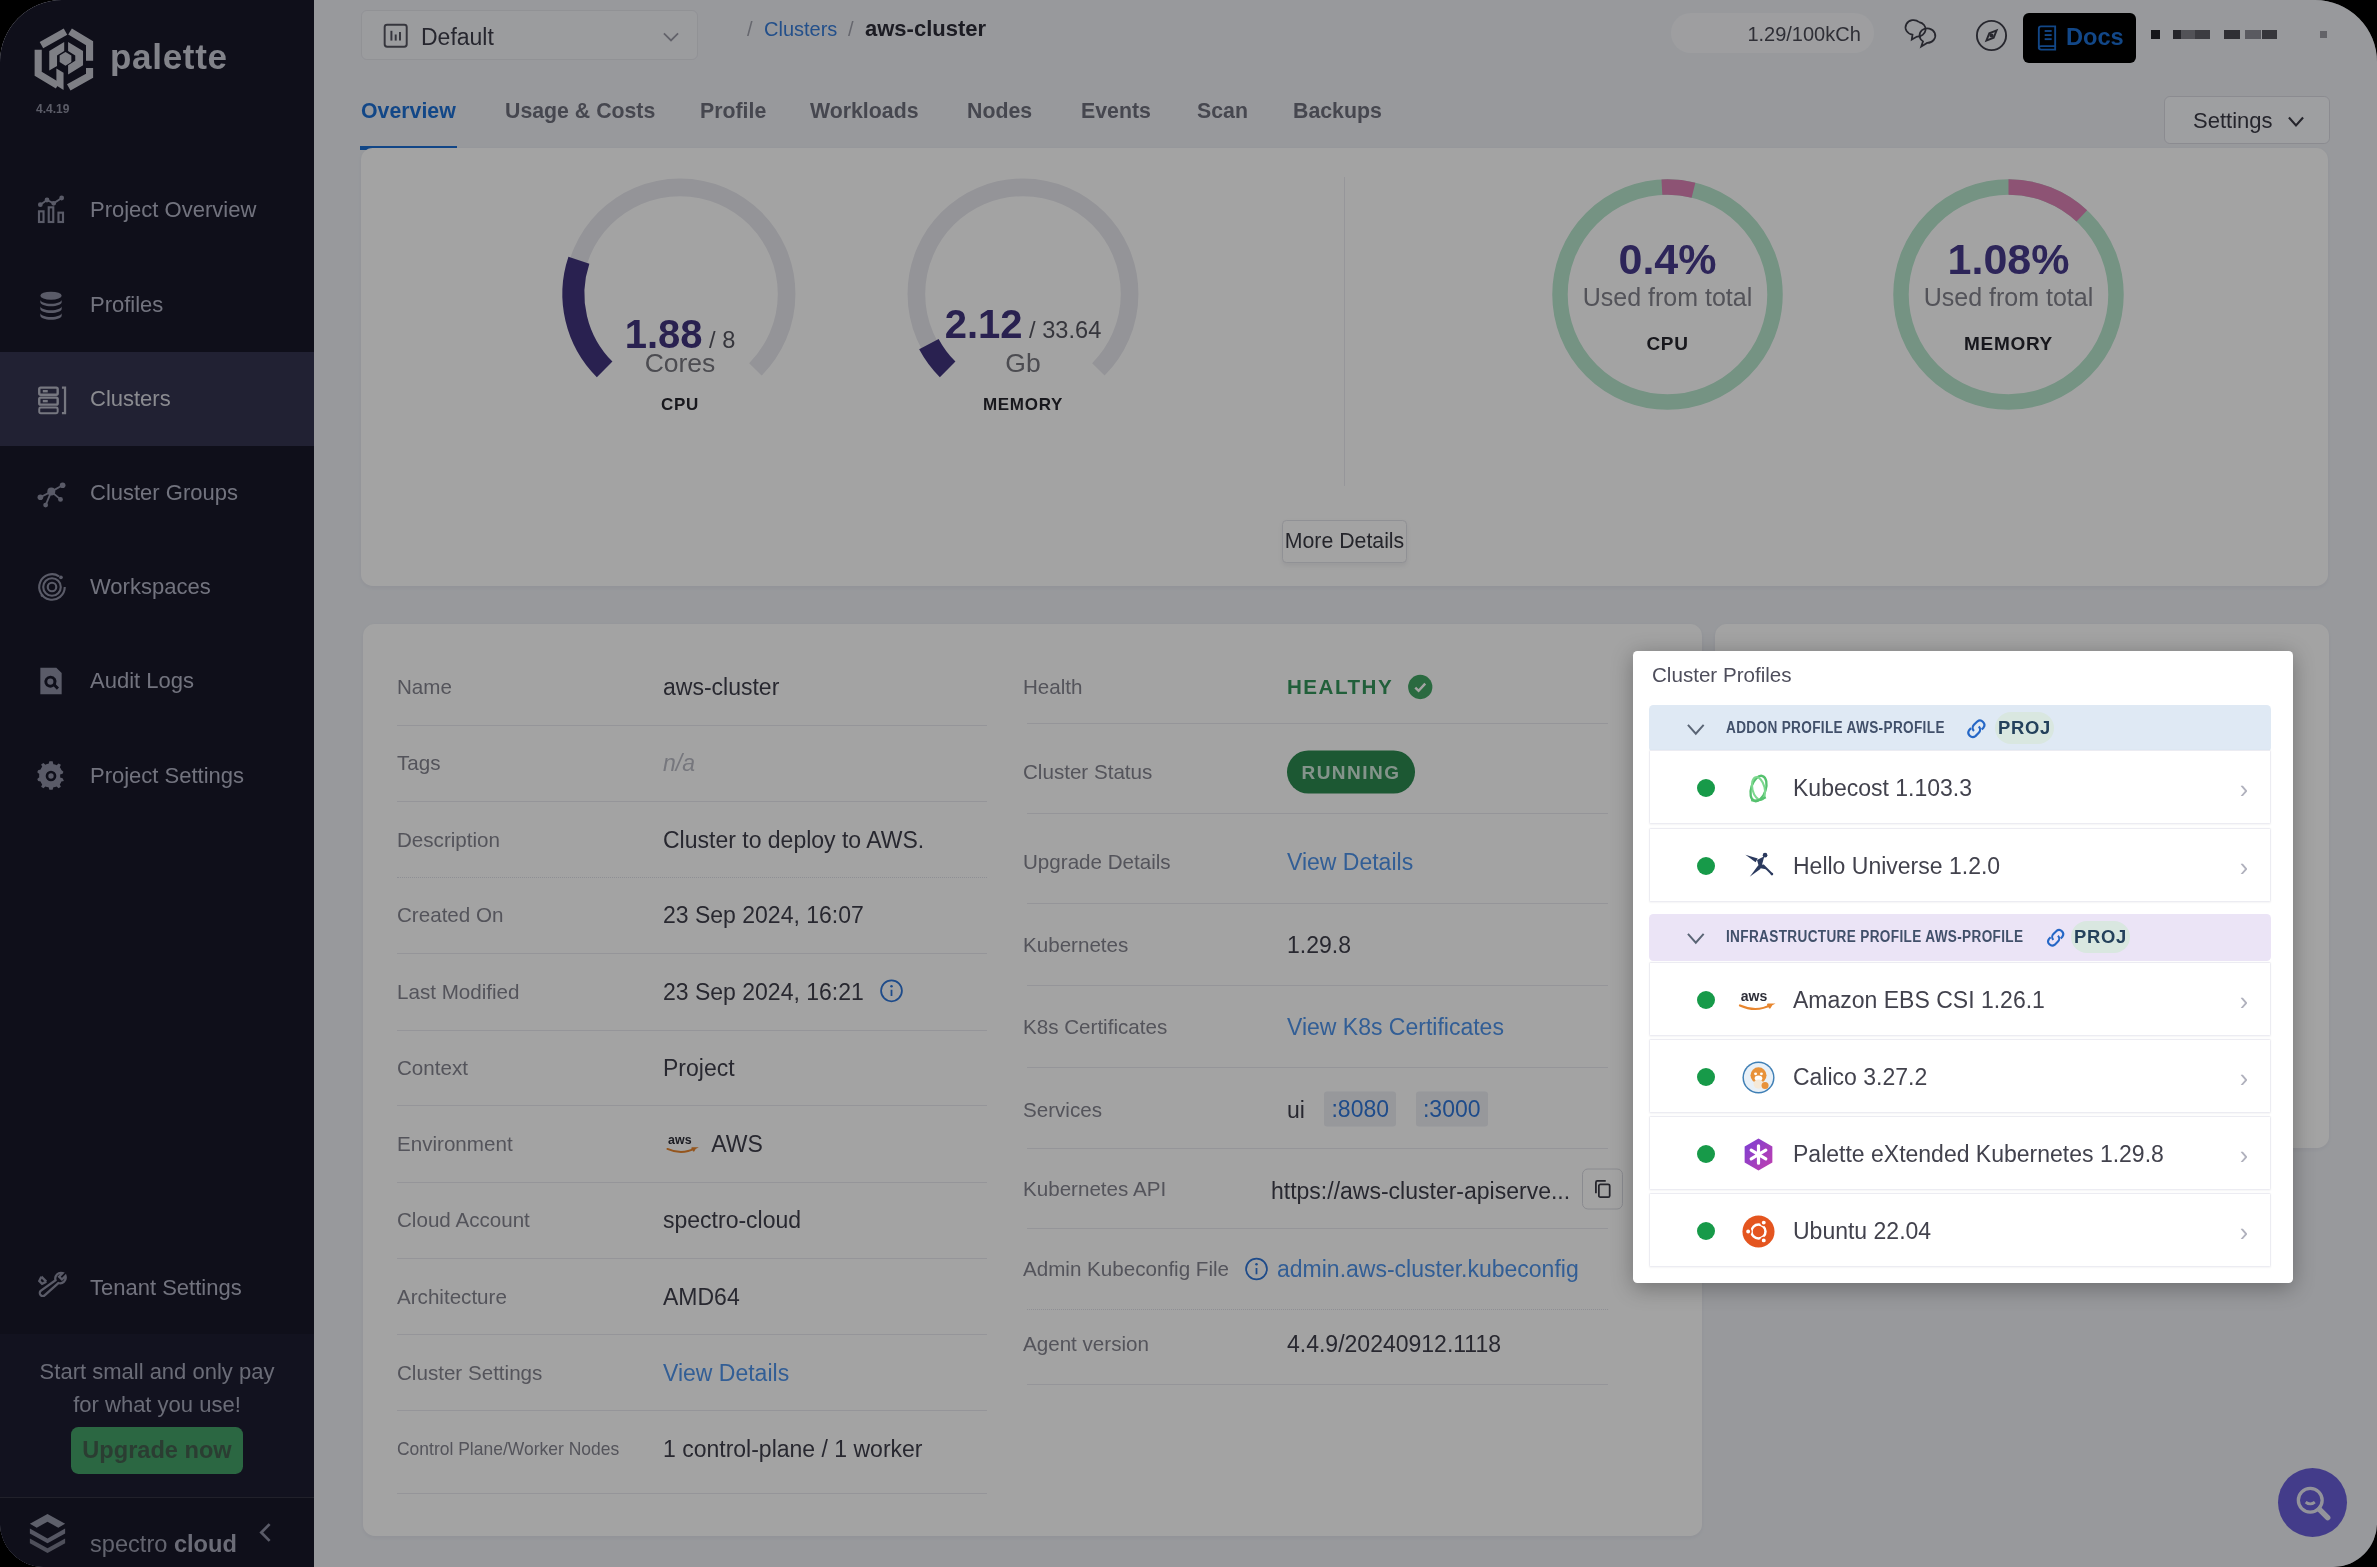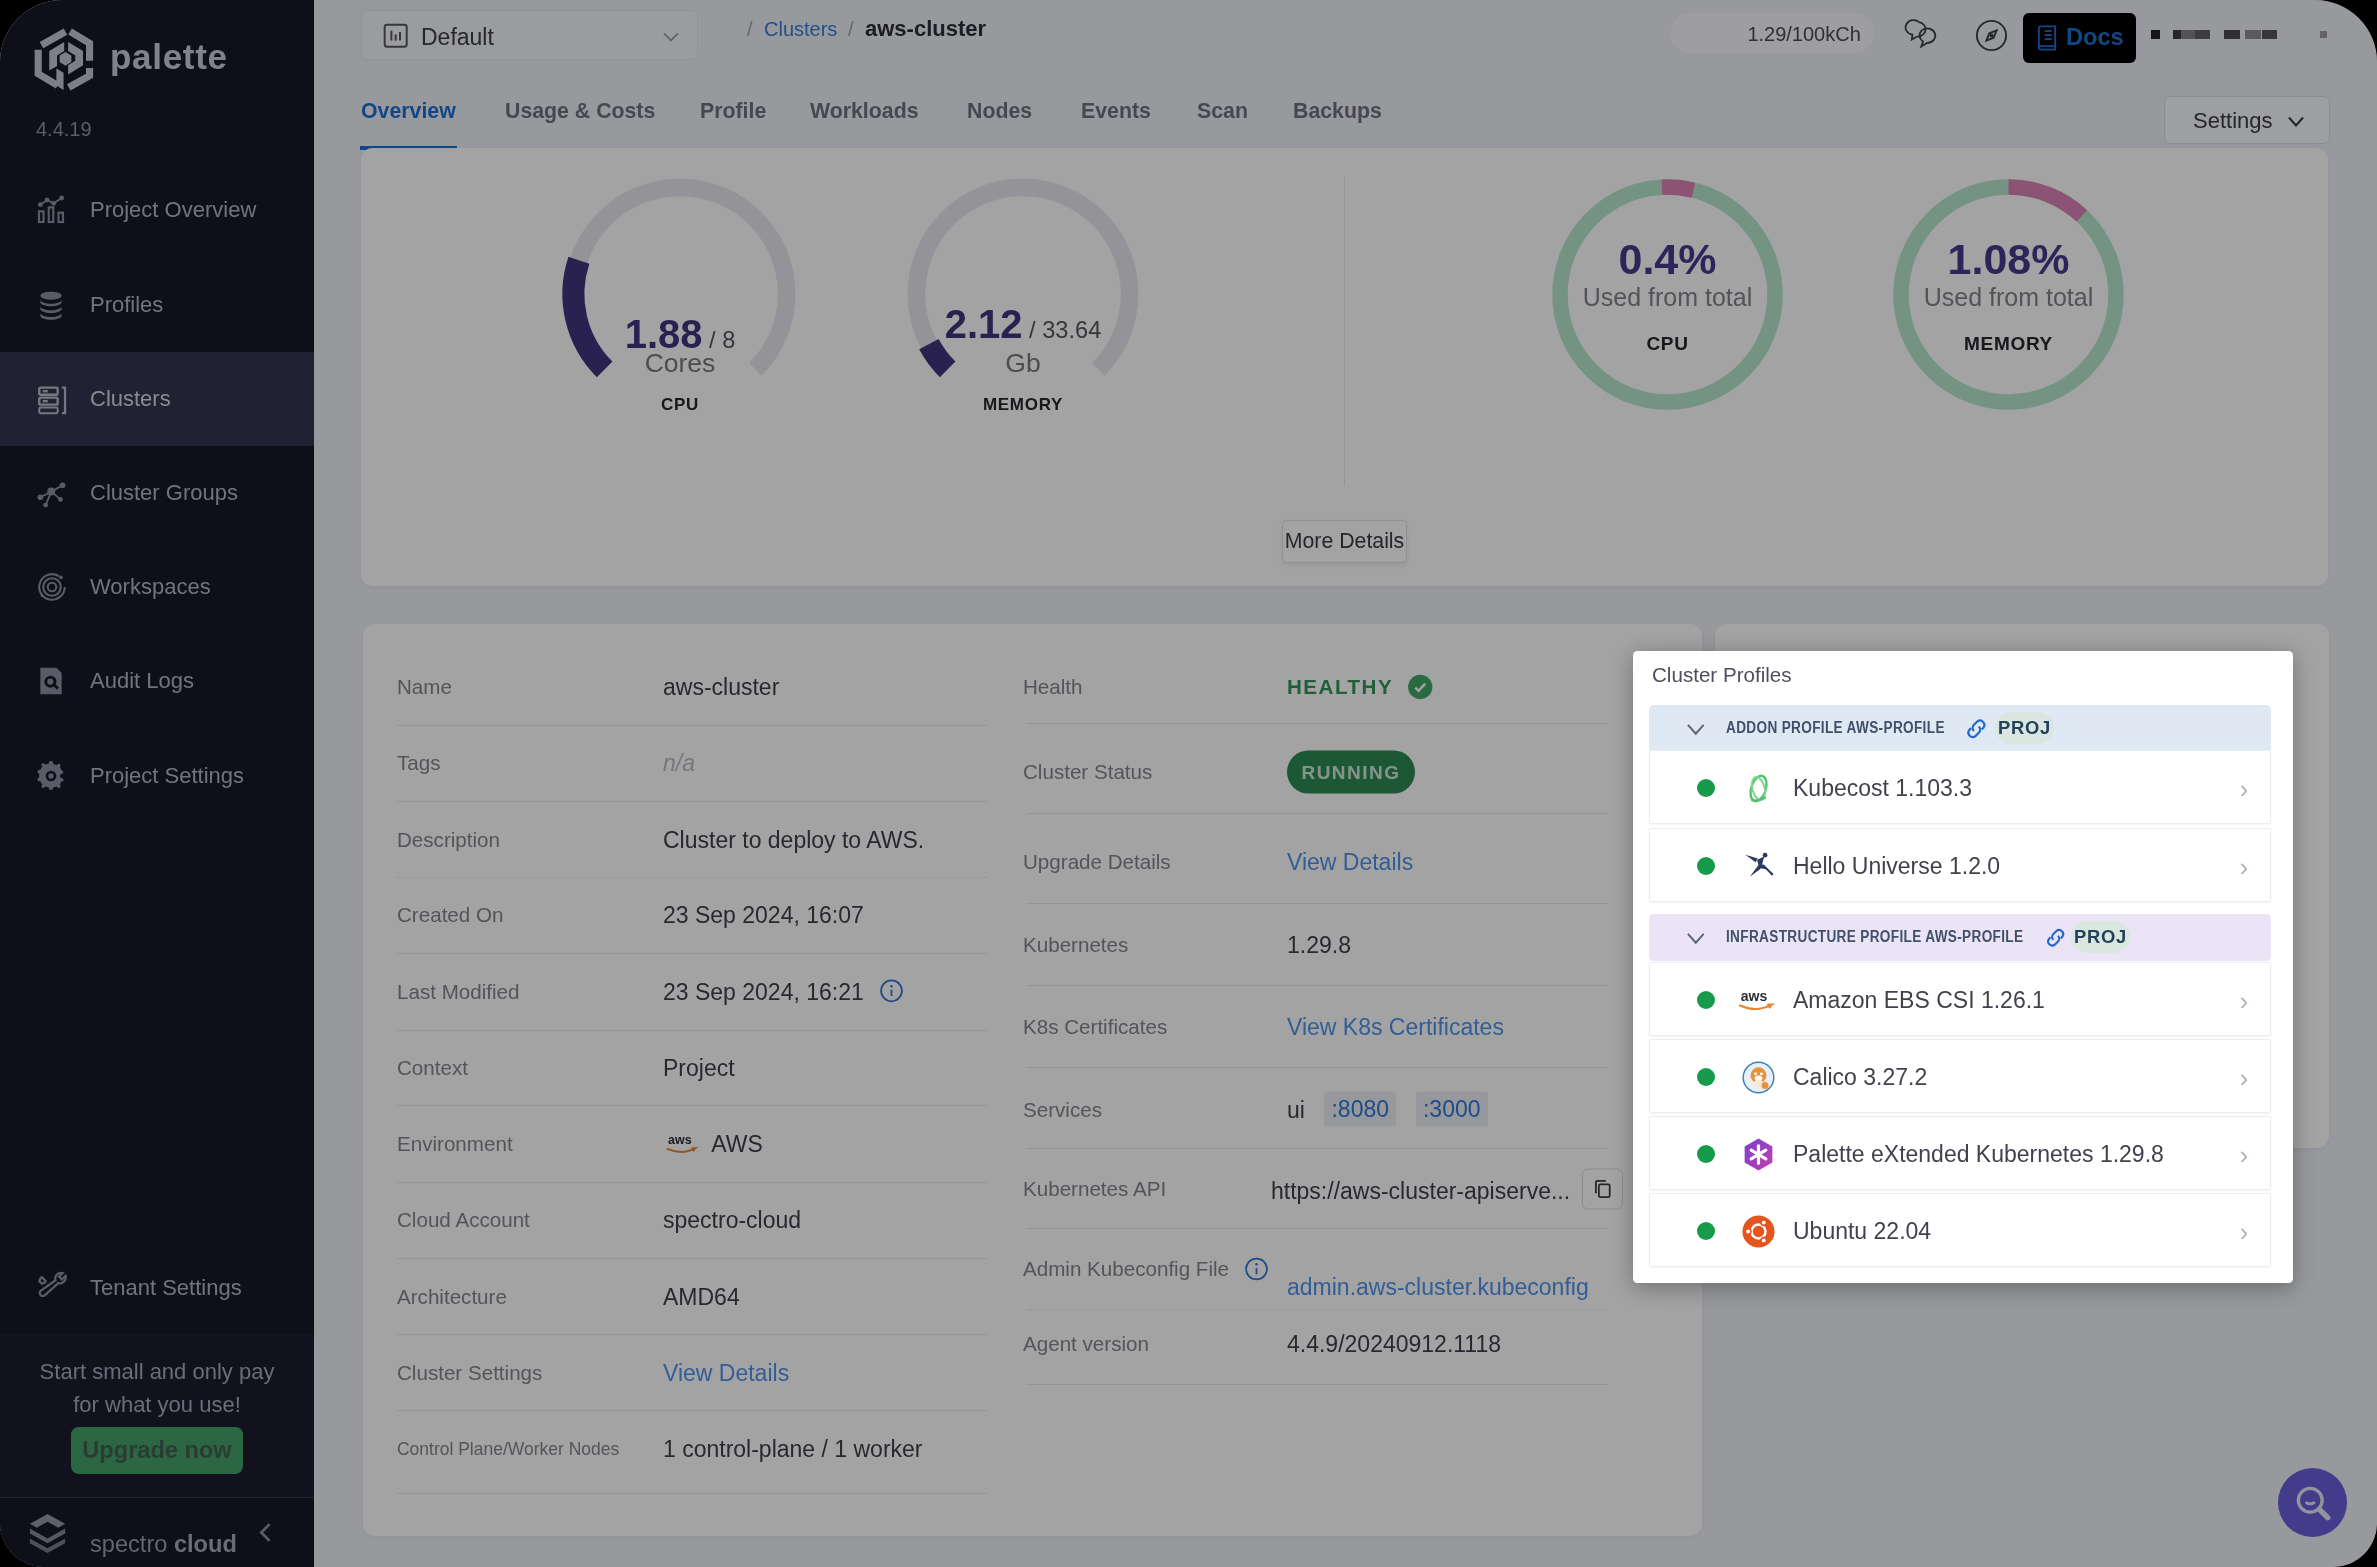--- a/index.html
+++ b/index.html
@@ -2,21 +2,21 @@
 <html style="font-size:11.8px"><head><meta charset="utf-8">
 <style>
 * { margin:0; padding:0; box-sizing:border-box; }
 html,body { width:2377px; height:1568px; background:#000; font-family:"Liberation Sans", sans-serif; }
 #app { position:absolute; inset:0; border-radius:62px 62px 44px 44px; overflow:hidden; background:#eef0f5; }
 #overlay { position:absolute; inset:0; background:rgba(0,0,0,0.36); z-index:50; }
 
 #sidebar { position:absolute; left:0; top:0; width:314px; height:1568px; background:#181829; z-index:5; }
 .logo { position:absolute; left:33px; top:26.5px; }
 .brand { position:absolute; left:110px; top:37px; font-size:35px; font-weight:bold; letter-spacing:0.7px; color:#ccced8; }
-.ver { position:absolute; left:36px; top:118px; font-size:20px; color:#8f90a2; }
+.ver { position:absolute; left:36px; top:102px; font-size:12px; color:#8f90a2;font-weight:bold; }
 .navitem { position:absolute; left:0; width:314px; height:94px; }
 .navitem .ic { position:absolute; left:35px; top:50%; transform:translateY(-50%); }
 .navitem .tx { position:absolute; left:90px; top:50%; transform:translateY(-50%); font-size:22px; color:#b2b4c6; }
 .navitem.active { background:#343450; }
 .navitem.active .tx { color:#d8d9e2; }
 #upgrade { position:absolute; left:0; top:1334px; width:314px; height:163px; background:#1d1d31; }
 #upgrade .t { margin-top:20.6px; text-align:center; font-size:22px; line-height:33px; color:#a7a9bb; }
 #upgrade .btn { position:absolute; left:71px; top:93px; width:172px; height:47px; background:#44a168; border-radius:7.4px; color:#44604f; font-size:23.6px; font-weight:bold; text-align:center; line-height:47px; }
 #sbfoot { position:absolute; left:0; top:1497px; width:314px; height:71px; background:#181829; border-top:0.7px solid rgba(255,255,255,0.12); }
 #sbfoot .tx { position:absolute; left:82px; top:33px; font-size:23.6px; color:#9b9dae;margin-left:8px; }
@@ -399,21 +399,21 @@
               </svg></span></div>
         </div>
       <div class="sep" style="left:664px;top:604px;width:581px;"></div>
       <div class="row" style="left:660px;top:606px;">
           <div class="lb">Admin Kubeconfig File
         <svg style="vertical-align:-5.2px;margin-left:8.8px;" width="25" height="25" viewBox="0 0 24 24" fill="none" stroke="#2f76d8" stroke-width="1.7">
               <circle cx="12" cy="12" r="10"></circle>
               <line x1="12" y1="11" x2="12" y2="17"></line>
               <circle cx="12" cy="7.5" r="1.2" fill="#2f76d8" stroke="none"></circle>
             </svg></div>
-        <div class="vl link" style="left:264px;margin-top:18px;">admin.aws-cluster.kubeconfig</div>
+        <div class="vl link" style="left:254px;">admin.aws-cluster.kubeconfig</div>
         </div>
       <div class="sep dash" style="left:664px;top:685px;width:581px;"></div>
       <div class="row" style="left:660px;top:681px;">
           <div class="lb">Agent version</div>
           <div class="vl" style="left:264px;">4.4.9/20240912.1118</div>
         </div>
       <div class="sep" style="left:664px;top:760px;width:581px;"></div>
     </div>
     <div class="card" id="card3"></div>
   </div>

